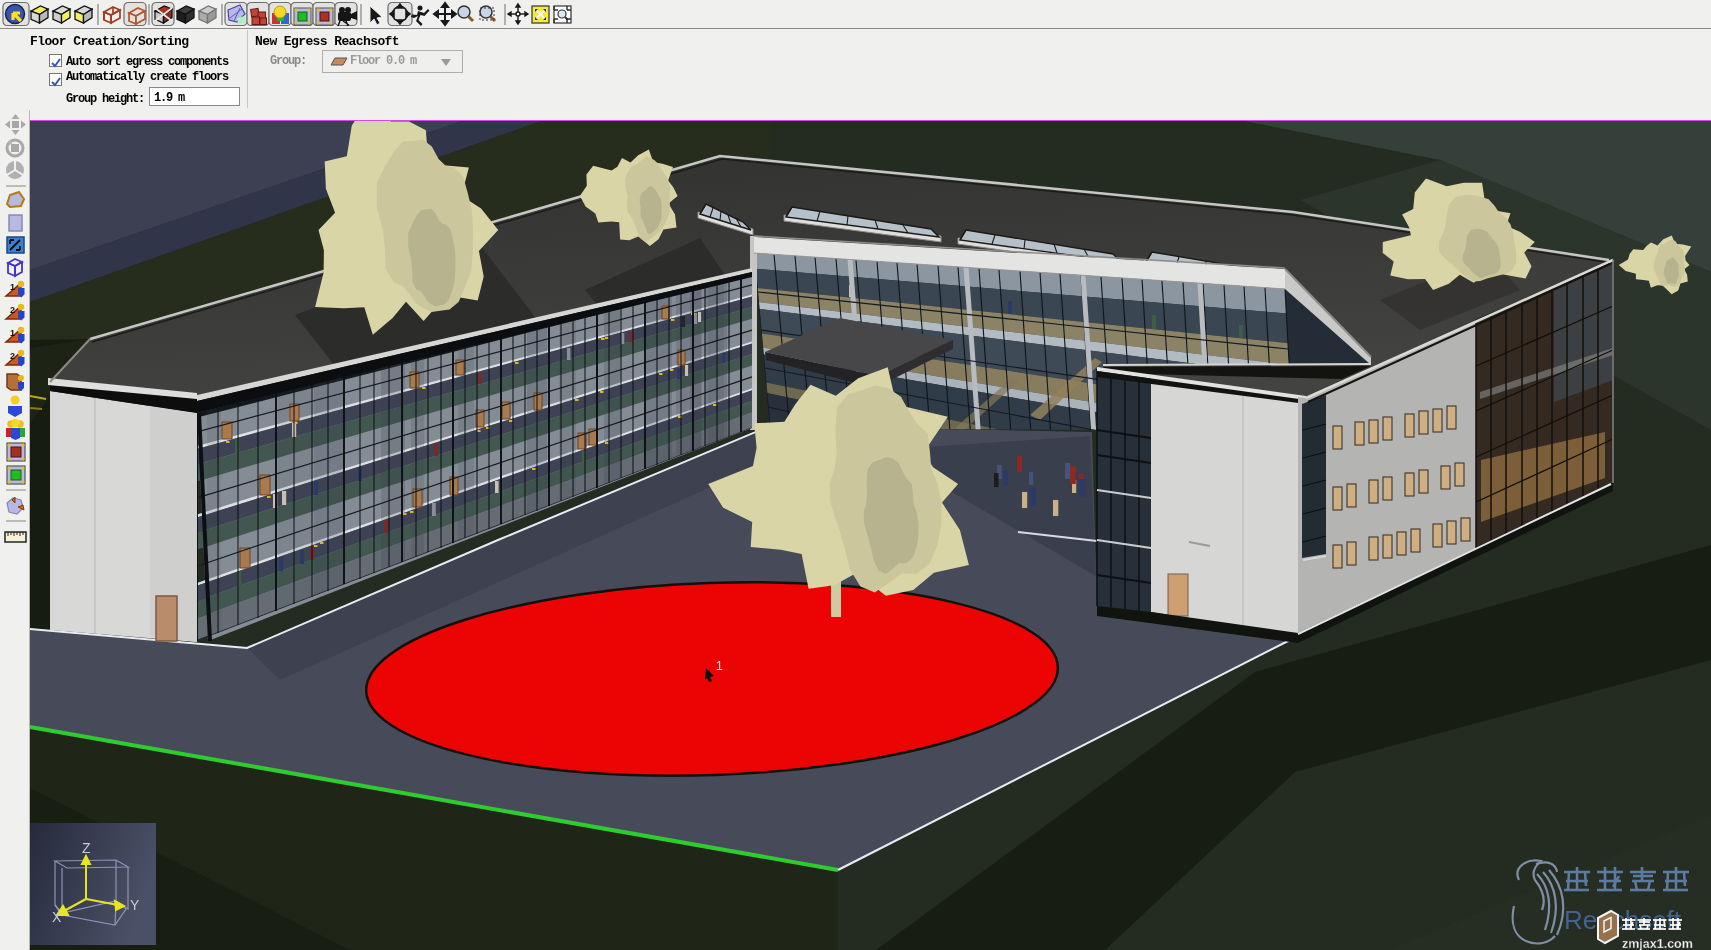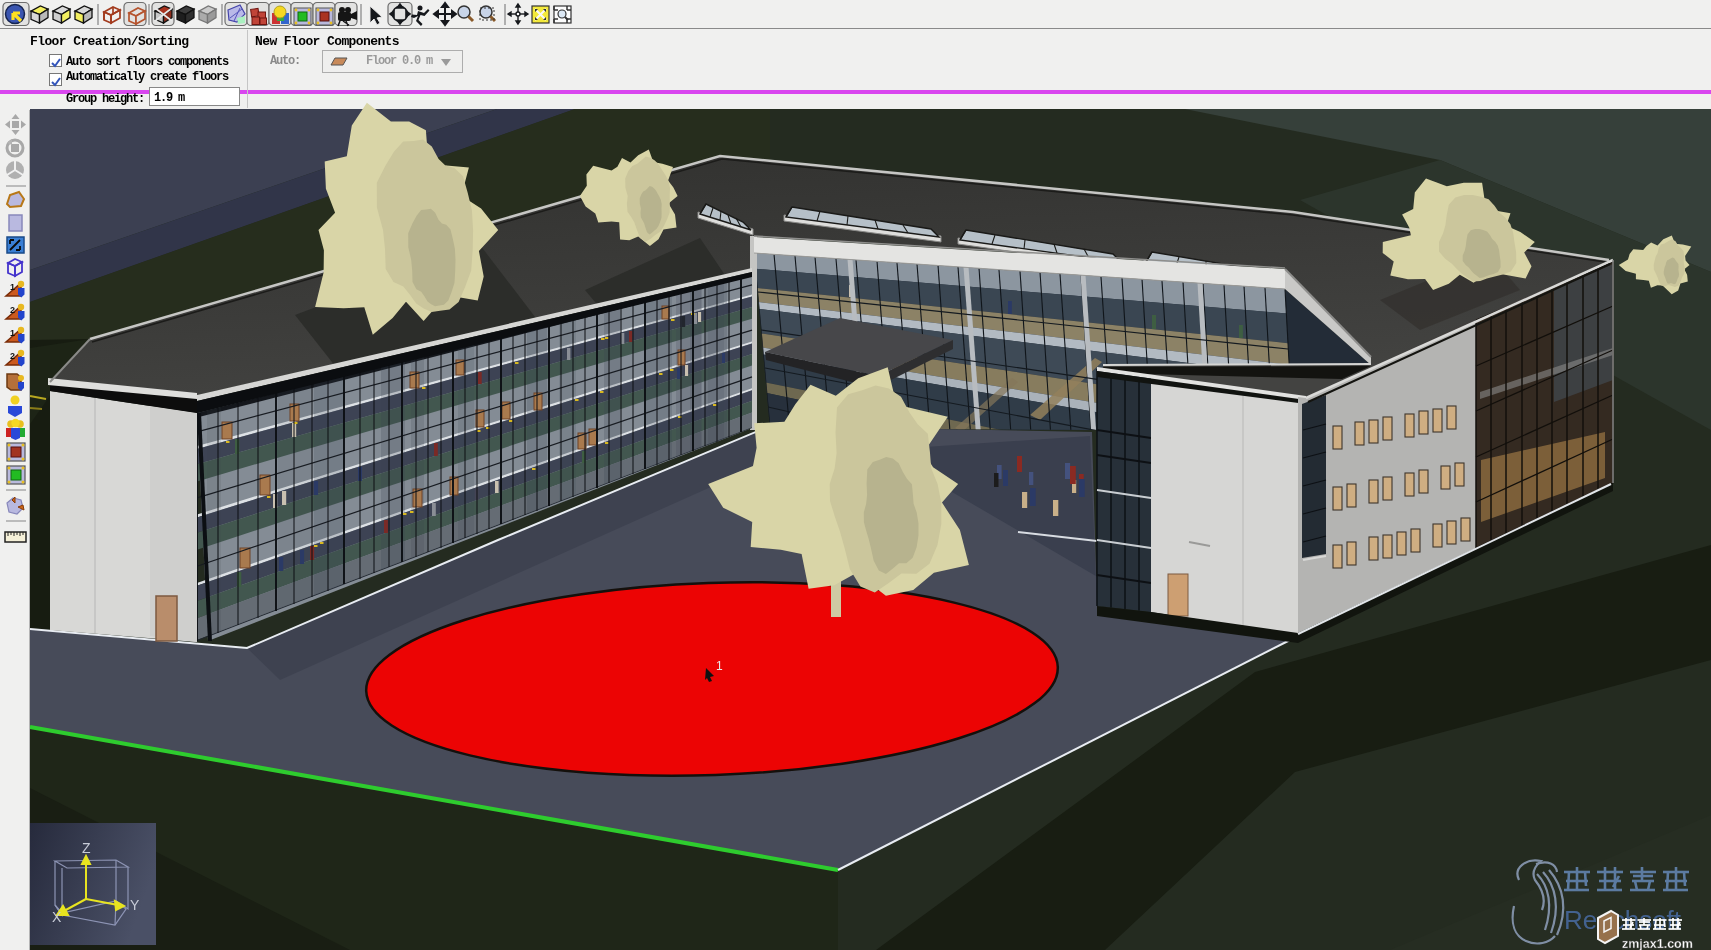--- a/index.html
+++ b/index.html
@@ -634,41 +634,41 @@
         <circle cx="518" cy="14" r="2" fill="#fff" stroke="#16181c"></circle>
       </g>
       <rect x="532" y="6" width="17" height="17" fill="#f3e93a" stroke="#333" stroke-width="1.2"></rect>
       <path d="M535,9 l11,11 M546,9 l-11,11" stroke="#f8f8f8" stroke-width="2"></path>
       <path d="M535,9 l3,0 -3,3 z M546,9 l-3,0 3,3 z M535,20 l3,0 -3,-3 z M546,20 l-3,0 3,-3 z" fill="#333"></path>
       <rect x="554" y="6" width="17" height="17" fill="#fcfcfc" stroke="#333" stroke-width="1.2"></rect>
       <path d="M554,10 h4 M554,6 v4 M567,6 v4 M571,10 h-4 M554,19 h4 M554,23 v-4 M567,23 v-4 M571,19 h-4" stroke="#333" stroke-width="1.5"></path>
       <circle cx="562" cy="14" r="4" fill="#dce8f4" stroke="#333" stroke-width="1.2"></circle>
       <line x1="565" y1="17" x2="568" y2="20" stroke="#333" stroke-width="2"></line>
     </svg></div>
-<div style="position:absolute;left:0;top:30px;width:1711px;height:64px;background:#f0f0ef;border-bottom:4px solid #d946ef">
+<div style="position:absolute;left:0;top:30px;width:1711px;height:91px;background:#f0f0ef;border-bottom:1px solid #d946ef">
   <span class="t title" style="position:absolute;left:30px;top:4px">Floor Creation/Sorting</span>
   <span class="cb" style="left:49px;top:24px"><svg width="12" height="12">
         <path d="M2,6 l3,3 5,-7" stroke="#3355bb" stroke-width="2" fill="none"></path>
       </svg></span>
-  <span class="t lbl" style="position:absolute;left:66px;top:25px">Auto sort floors components</span>
+  <span class="t lbl" style="position:absolute;left:66px;top:25px">Auto sort egress components</span>
   <span class="cb" style="left:49px;top:43px"><svg width="12" height="12">
         <path d="M2,6 l3,3 5,-7" stroke="#3355bb" stroke-width="2" fill="none"></path>
       </svg></span>
   <span class="t lbl" style="position:absolute;left:66px;top:40px">Automatically create floors</span>
   <span class="t lbl" style="position:absolute;left:66px;top:62px">Group height:</span>
   <span style="position:absolute;left:149px;top:57px;width:91px;height:19px;background:#fff;border:1px solid #888"></span>
   <span class="t lbl" style="position:absolute;left:154px;top:61px">1.9 m</span>
   <span style="position:absolute;left:247px;top:0;width:1px;height:78px;background:#c5c5c5"></span>
-  <span class="t title" style="position:absolute;left:255px;top:4px">New Floor Components</span>
-  <span class="t lbl" style="position:absolute;left:270px;top:24px;color:#8a8a8a">Auto:</span>
+  <span class="t title" style="position:absolute;left:255px;top:4px">New Egress Reachsoft</span>
+  <span class="t lbl" style="position:absolute;left:270px;top:24px;color:#8a8a8a">Group:</span>
   <span style="position:absolute;left:322px;top:20px;width:141px;height:23px;background:#efefee;border:1px solid #adadad"></span>
   <svg style="position:absolute;left:329px;top:25px" width="20" height="14">
       <polygon points="2,10 6,3 18,3 14,10" fill="#c88a5a" stroke="#555" stroke-width="1"></polygon>
     </svg>
-  <span class="t lbl" style="position:absolute;left:366px;top:24px;color:#9a9a9a">Floor 0.0 m</span>
+  <span class="t lbl" style="position:absolute;left:350px;top:24px;color:#9a9a9a">Floor 0.0 m</span>
   <svg style="position:absolute;left:438px;top:26px" width="16" height="12">
       <polygon points="3,3 13,3 8,10" fill="#9a9a9a"></polygon>
     </svg>
 </div>
 <div style="position:absolute;left:0;top:110px;width:30px;height:840px;background:#f0f0ef;border-right:1px solid #b5b5b5"></div>
 <svg style="position:absolute;left:0;top:0" width="31" height="950">
     <g transform="translate(5,114)">
       <g fill="#a8a8a8">
         <rect x="7" y="7" width="7" height="7"></rect>
         <path d="M10.5,0 l-4,5 h8 z M10.5,21 l-4,-5 h8 z M0,10.5 l5,-4 v8 z M21,10.5 l-5,-4 v8 z"></path>

